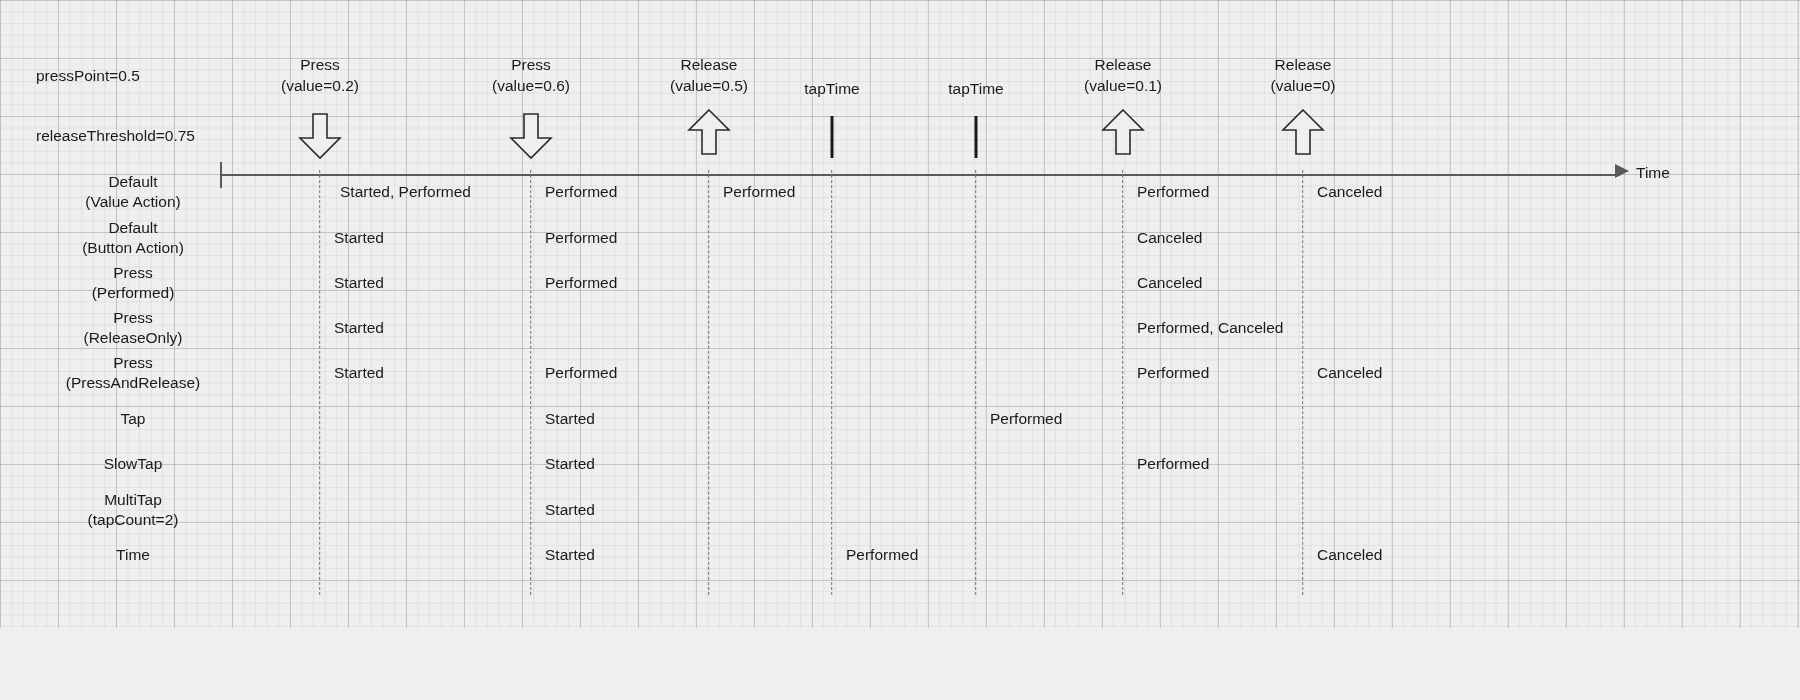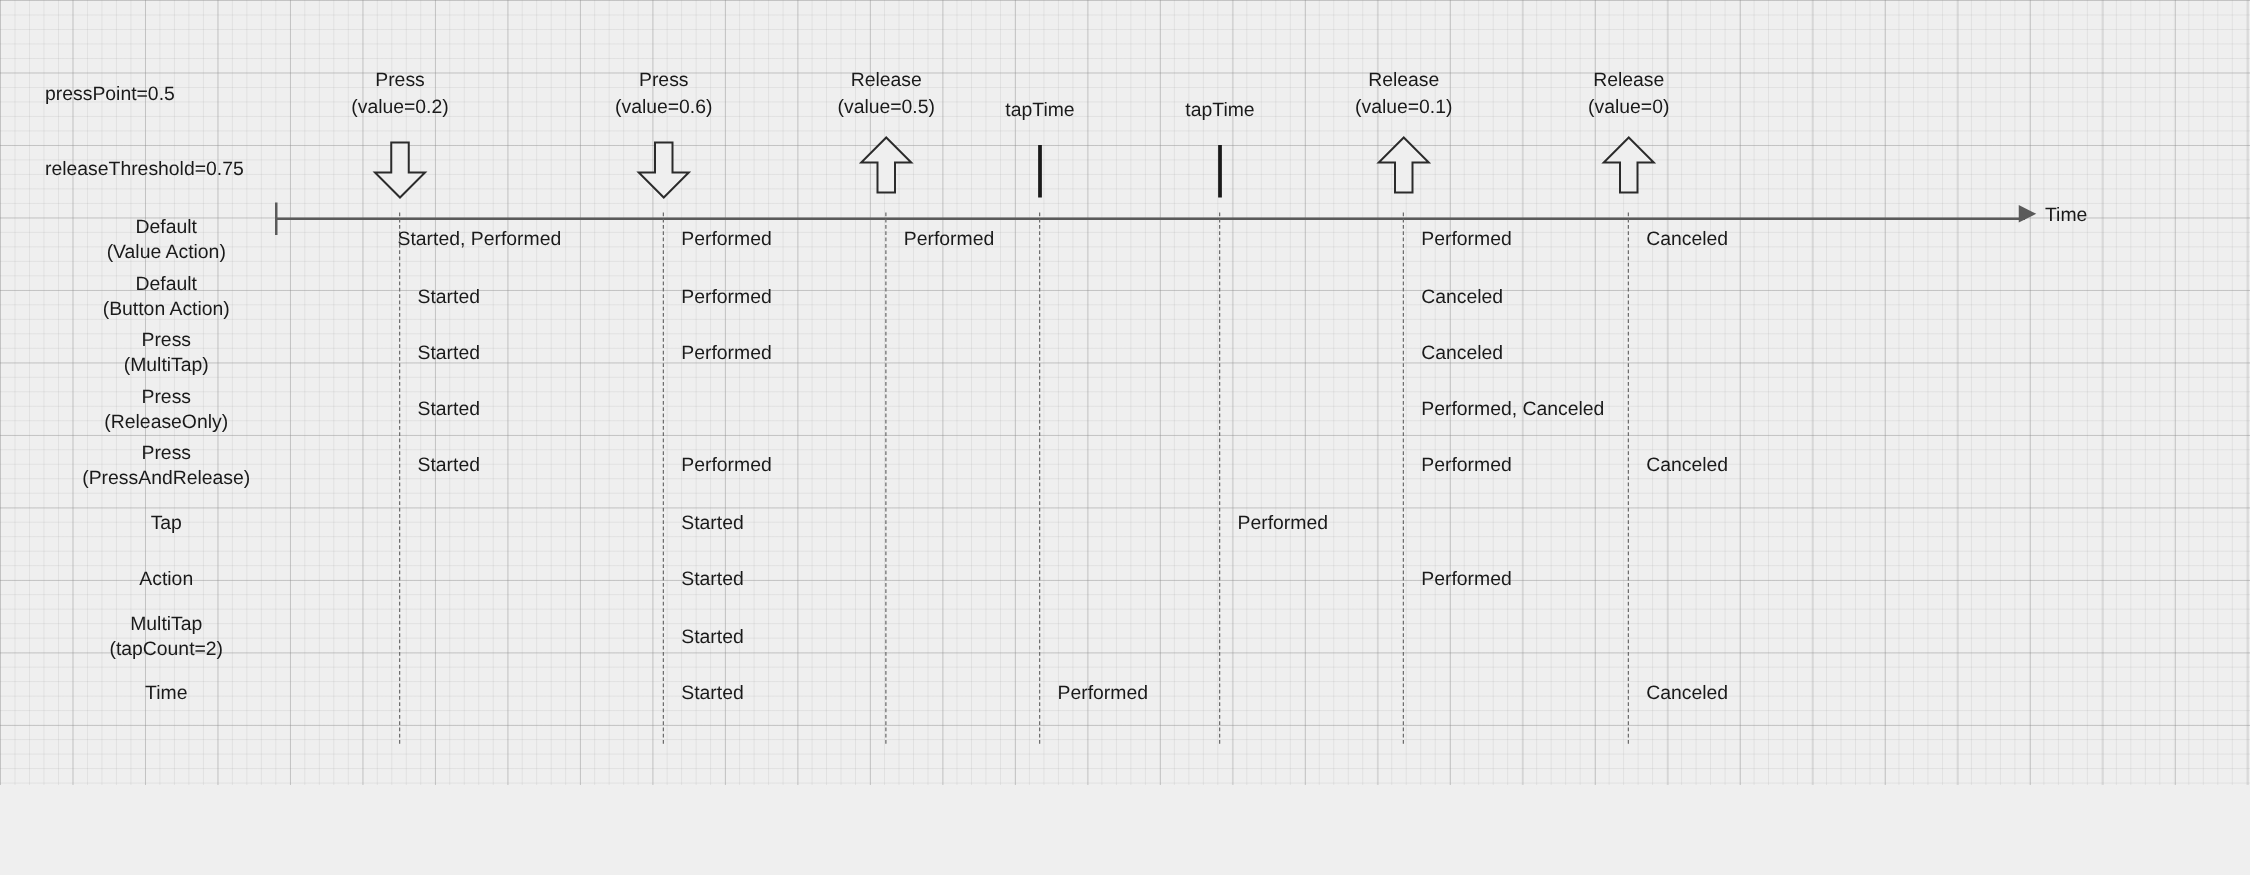--- a/index.html
+++ b/index.html
@@ -195,46 +195,46 @@
       <div class="abs row-label" style="left: 133px; top: 192px;">
         <div>Default</div>
         <div>(Value Action)</div>
       </div>
       <div class="abs row-label" style="left: 133px; top: 238px;">
         <div>Default</div>
         <div>(Button Action)</div>
       </div>
       <div class="abs row-label" style="left: 133px; top: 283px;">
         <div>Press</div>
-        <div>(MultiTap)</div>
+        <div>(Performed)</div>
       </div>
       <div class="abs row-label" style="left: 133px; top: 328px;">
         <div>Press</div>
         <div>(ReleaseOnly)</div>
       </div>
       <div class="abs row-label" style="left: 133px; top: 373px;">
         <div>Press</div>
         <div>(PressAndRelease)</div>
       </div>
       <div class="abs row-label" style="left: 133px; top: 419px;">
         <div>Tap</div>
       </div>
       <div class="abs row-label" style="left: 133px; top: 464px;">
-        <div>Action</div>
+        <div>SlowTap</div>
       </div>
       <div class="abs row-label" style="left: 133px; top: 510px;">
         <div>MultiTap</div>
         <div>(tapCount=2)</div>
       </div>
       <div class="abs row-label" style="left: 133px; top: 555px;">
         <div>Time</div>
       </div>
     </div>
   <div id="layer-cells">
-      <div class="abs cell" style="left: 318px; top: 192px;">Started, Performed</div>
+      <div class="abs cell" style="left: 340px; top: 192px;">Started, Performed</div>
       <div class="abs cell" style="left: 545px; top: 192px;">Performed</div>
       <div class="abs cell" style="left: 723px; top: 192px;">Performed</div>
       <div class="abs cell" style="left: 1137px; top: 192px;">Performed</div>
       <div class="abs cell" style="left: 1317px; top: 192px;">Canceled</div>
       <div class="abs cell" style="left: 334px; top: 238px;">Started</div>
       <div class="abs cell" style="left: 545px; top: 238px;">Performed</div>
       <div class="abs cell" style="left: 1137px; top: 238px;">Canceled</div>
       <div class="abs cell" style="left: 334px; top: 283px;">Started</div>
       <div class="abs cell" style="left: 545px; top: 283px;">Performed</div>
       <div class="abs cell" style="left: 1137px; top: 283px;">Canceled</div>

